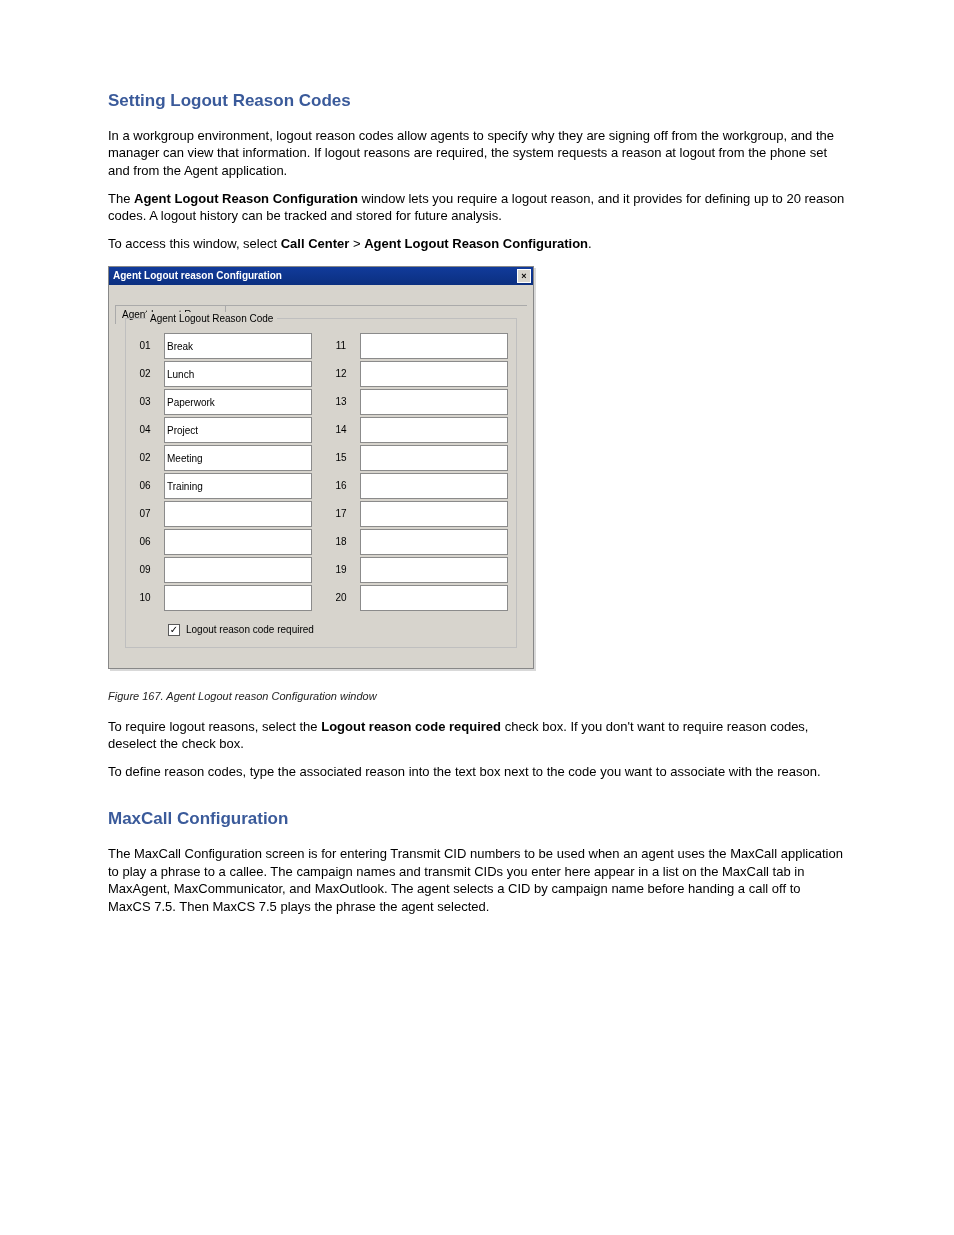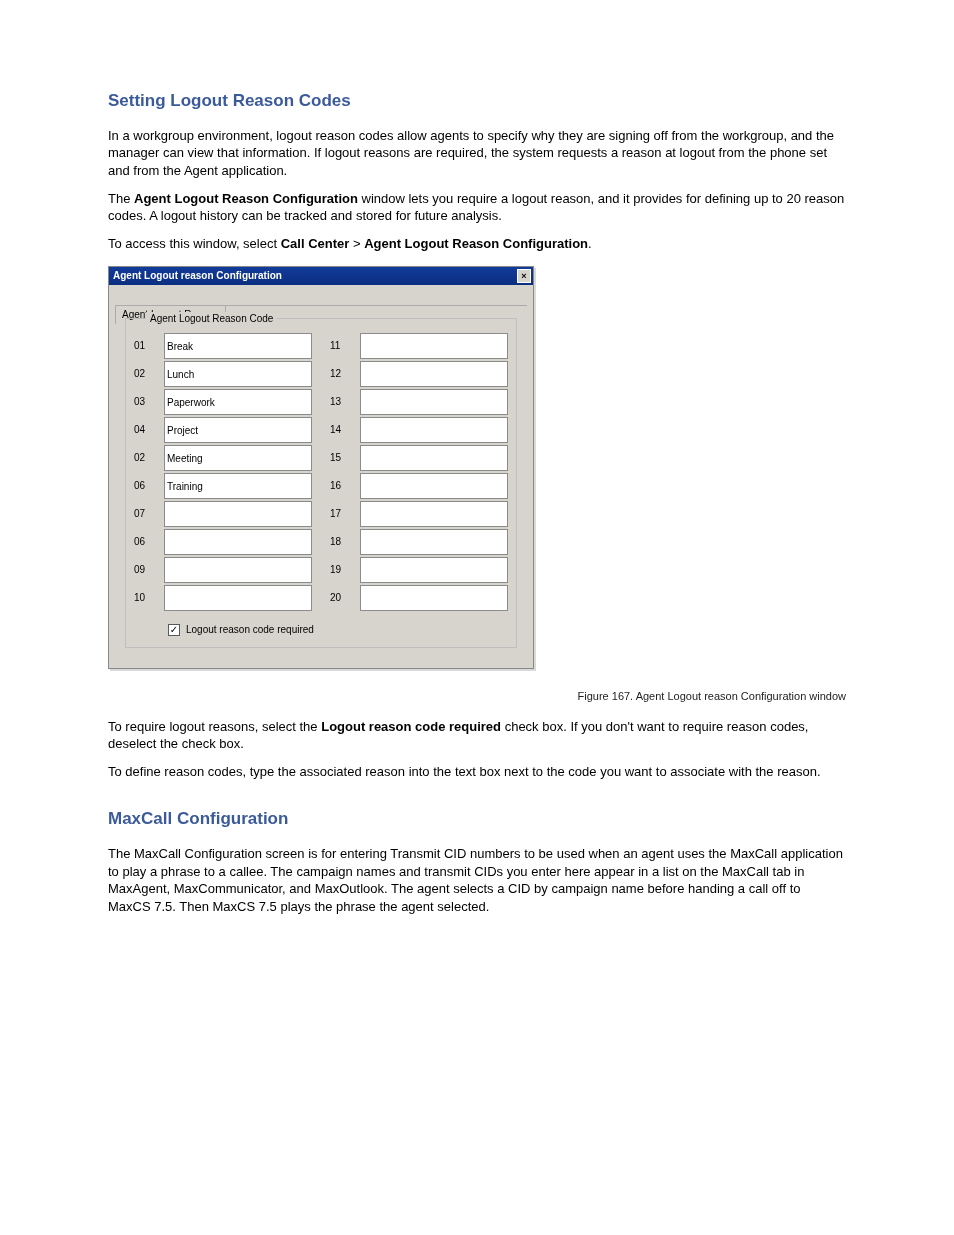--- a/index.html
+++ b/index.html
@@ -81,35 +81,35 @@
   .legend{
     position:absolute;
     top:-7px; left:20px;
     background:#d7d4cd;
     padding:0 4px;
     font-size:10px;
   }
   .cols{ display:flex; gap:18px; margin-top:6px;}
   .col{ flex:1; }
   .rrow{ display:flex; align-items:center; margin:2px 0; }
-  .rlabel{ width:22px; font-size:10px; text-align:left; margin-right:8px;}
+  .rlabel{ width:22px; font-size:10px; text-align:center; margin-right:8px;}
   .tinput{
     flex:1; height:26px; border:1px solid #8b8b8b;
     background:#fff; font-size:10px; padding:0 2px;
   }
   .cbrow{ display:flex; align-items:center; margin:10px 0 0 34px; font-size:10px;}
   .cbx{
     width:12px; height:12px; border:1px solid #5a5a5a; background:#fff;
     margin-right:6px; font-size:10px; line-height:10px; text-align:center;
   }
   .fignum{
+    font-style: italic;
     font-size: 11px;
     color:#222;
     margin:6px 0 0 0;
-    text-align:right;
   }
 </style>
 </head>
 <body>
 
 <div class="page">
 
   <div class="h1">Setting Logout Reason Codes</div>
 
   <p class="p">In a workgroup environment, logout reason codes allow agents to specify why they are signing off from the workgroup, and the manager can view that information. If logout reasons are required, the system requests a reason at logout from the phone set and from the Agent application.</p>

